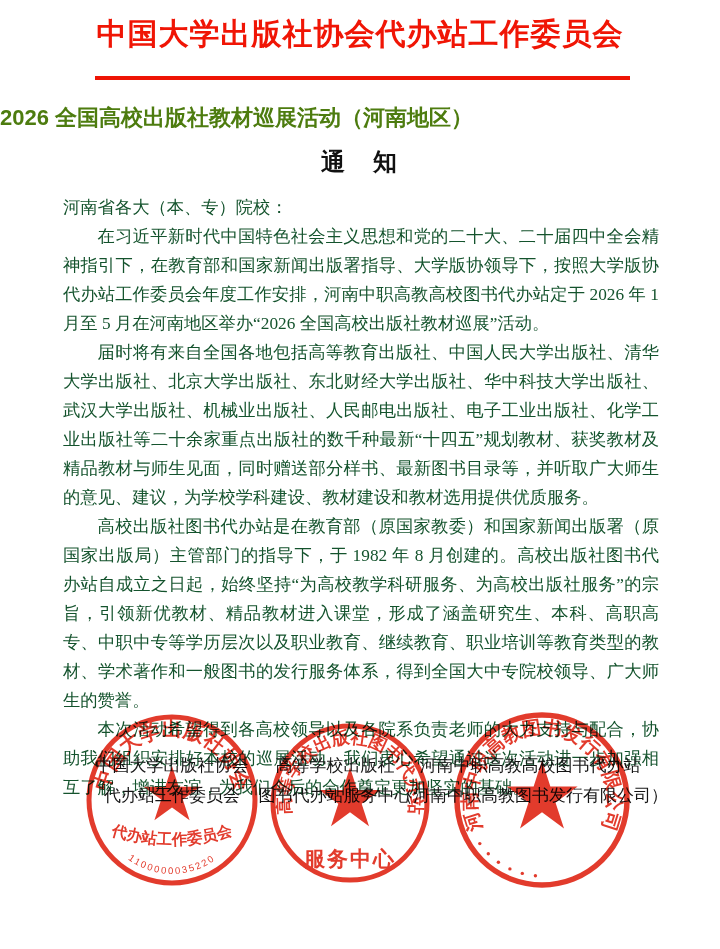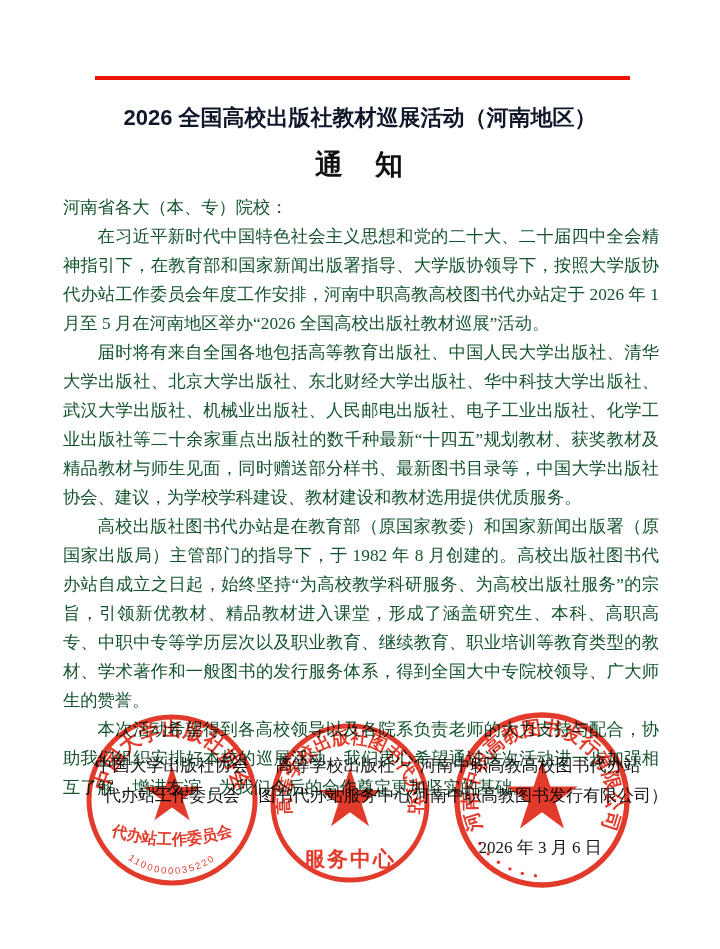--- a/index.html
+++ b/index.html
@@ -20,33 +20,32 @@
     letter-spacing:1px;
     color:#f01505;
     white-space:nowrap;
   }
   .red-rule{
     position:absolute;top:76px;left:95px;width:535px;height:4px;
     background:#ee1404;
   }
   .doc-title{
     position:absolute;top:103px;left:0;width:720px;
-    text-align:center;
     font-family:"Liberation Sans","DejaVu Sans",sans-serif;
     font-weight:bold;
     font-size:22px;
-    color:#0f172a;
+    color:#4d7c0f;
     white-space:nowrap;
   }
   .doc-subtitle{
     position:absolute;top:146px;left:0;width:720px;
     text-align:center;
     font-family:"Liberation Sans","DejaVu Sans",sans-serif;
     font-weight:bold;
-    font-size:28px;
+    font-size:24px;
     letter-spacing:2px;
     color:#111;
   }
   .body-text{
     position:absolute;top:193px;left:63px;width:596px;
     font-size:17.3px;
     line-height:29px;
     text-align:justify;
     color:#14532d;
   }
@@ -73,47 +72,47 @@
     color:#151515;
     white-space:nowrap;
   }
   .seal text{font-family:"Liberation Sans","DejaVu Sans",sans-serif;}
 </style>
 </head>
 <body>
 
 <div class="page">
 
+  <div class="org-header">中国大学出版社协会代办站工作委员会</div>
   <div class="red-rule"></div>
 
   <div class="doc-title">2026 全国高校出版社教材巡展活动（河南地区）</div>
   <div class="doc-subtitle">通　知</div>
 
   <div class="body-text">
     <p class="salutation">河南省各大（本、专）院校：</p>
     <p>在习近平新时代中国特色社会主义思想和党的二十大、二十届四中全会精神指引下，在教育部和国家新闻出版署指导、大学版协领导下，按照大学版协代办站工作委员会年度工作安排，河南中职高教高校图书代办站定于 2026 年 1 月至 5 月在河南地区举办“2026 全国高校出版社教材巡展”活动。</p>
-    <p>届时将有来自全国各地包括高等教育出版社、中国人民大学出版社、清华大学出版社、北京大学出版社、东北财经大学出版社、华中科技大学出版社、武汉大学出版社、机械业出版社、人民邮电出版社、电子工业出版社、化学工业出版社等二十余家重点出版社的数千种最新“十四五”规划教材、获奖教材及精品教材与师生见面，同时赠送部分样书、最新图书目录等，中国大学出版社协会、建议，为学校学科建设、教材建设和教材选用提供优质服务。</p>
+    <p>届时将有来自全国各地包括高等教育出版社、中国人民大学出版社、清华大学出版社、北京大学出版社、东北财经大学出版社、华中科技大学出版社、武汉大学出版社、机械业出版社、人民邮电出版社、电子工业出版社、化学工业出版社等二十余家重点出版社的数千种最新“十四五”规划教材、获奖教材及精品教材与师生见面，同时赠送部分样书、最新图书目录等，并听取广大师生的意见、建议，为学校学科建设、教材建设和教材选用提供优质服务。</p>
     <p>高校出版社图书代办站是在教育部（原国家教委）和国家新闻出版署（原国家出版局）主管部门的指导下，于 1982 年 8 月创建的。高校出版社图书代办站自成立之日起，始终坚持“为高校教学科研服务、为高校出版社服务”的宗旨，引领新优教材、精品教材进入课堂，形成了涵盖研究生、本科、高职高专、中职中专等学历层次以及职业教育、继续教育、职业培训等教育类型的教材、学术著作和一般图书的发行服务体系，得到全国大中专院校领导、广大师生的赞誉。</p>
     <p>本次活动希望得到各高校领导以及各院系负责老师的大力支持与配合，协助我们组织安排好本校的巡展活动。我们衷心希望通过这次活动进一步加强相互了解，增进友谊，为我们今后的合作奠定更加坚实的基础。</p>
   </div>
 
   <div class="sig-block" style="top:751px;left:62px;width:220px;">
     <div>中国大学出版社协会</div>
     <div>代办站工作委员会</div>
   </div>
   <div class="sig-block" style="top:751px;left:230px;width:210px;">
     <div>高等学校出版社</div>
     <div>图书代办站服务中心</div>
   </div>
   <div class="sig-block" style="top:751px;left:396px;width:268px;">
     <div>河南中职高教高校图书代办站</div>
     <div>（河南中职高教图书发行有限公司）</div>
   </div>
 
-  <div class="doc-date">2026 年 3 月 6 日</div>
 
   <svg class="seal" style="left:77px;top:703px;" width="190" height="190" viewBox="0 0 190 190">
     <defs>
       <path id="s1-top" d="M 37 124.1 A 64 64 0 1 1 153 124.1"></path>
       <path id="s1-mid" d="M 38 133 Q 95 150 152 133"></path>
       <path id="s1-bot" d="M 34.4 139.4 A 74 74 0 0 0 155.6 139.4"></path>
     </defs>
     <circle cx="95" cy="97" r="83" fill="none" stroke="#e02a1a" stroke-width="5"></circle>
     <polygon fill="#e02a1a" transform="translate(95,93)" points="0,-30 6.7,-9.2 28.5,-9.3 10.8,3.5 17.6,24.3 0,11.4 -17.6,24.3 -10.8,3.5 -28.5,-9.3 -6.7,-9.2"></polygon>
     <text font-size="20.5" font-weight="bold" fill="#e02a1a">

